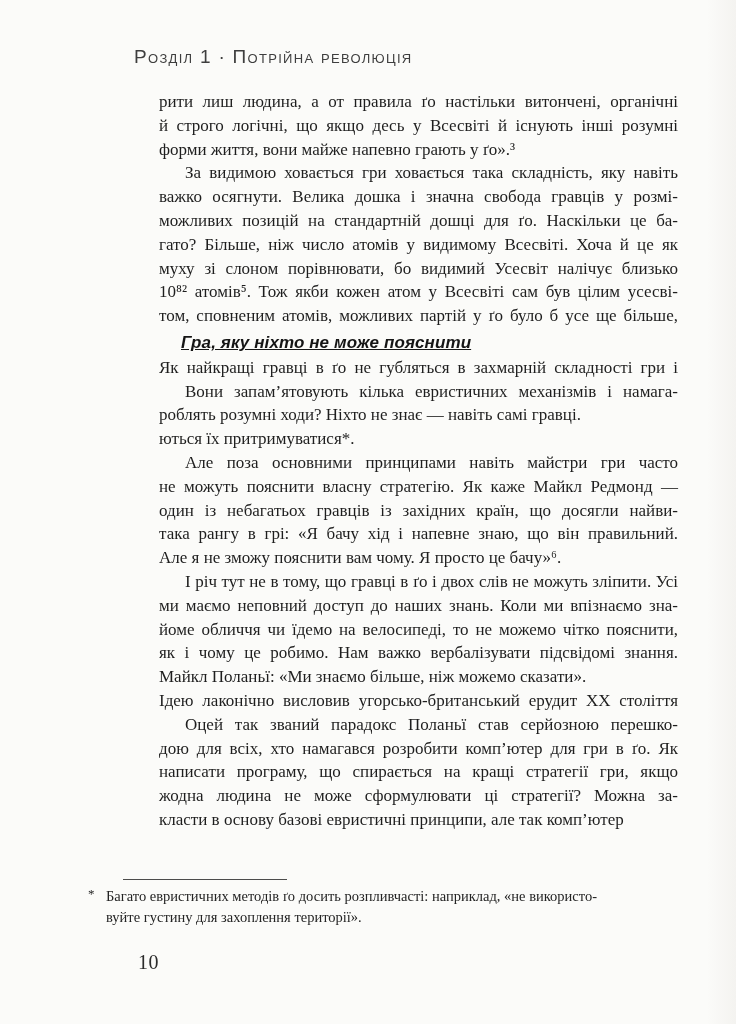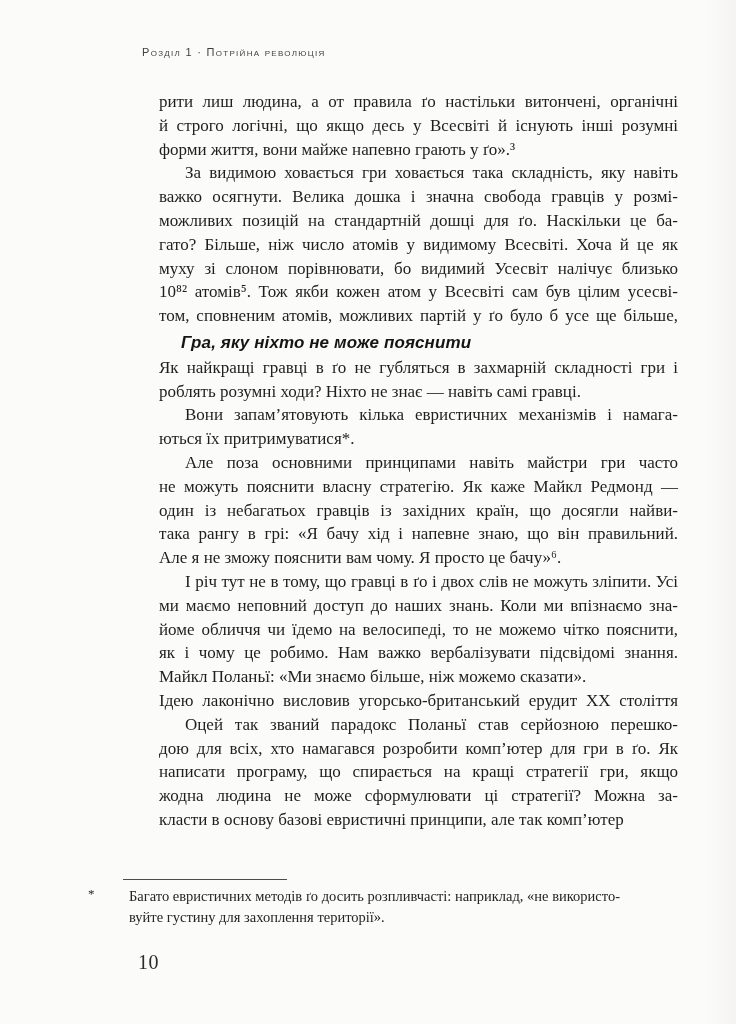--- a/index.html
+++ b/index.html
@@ -6,53 +6,54 @@
   .page {
     position:relative;
     width:736px; height:1024px;
     margin:0 auto;
     background:linear-gradient(90deg,#fbfbf9 0%,#fbfbf9 96%,#f4f3f0 100%);
     font-family:"Liberation Serif","DejaVu Serif",serif;
     color:#1e1e1e;
     overflow:hidden;
   }
   .running-header {
-    position:absolute; left:142px; top:46px;
+    position:absolute; left:134px; top:46px;
     font-family:"Liberation Sans","DejaVu Sans",sans-serif;
     font-variant:small-caps;
-    font-size:11px; letter-spacing:1.3px;
+    font-size:19px; letter-spacing:1.3px;
     color:#3e3e3e;
     white-space:nowrap;
   }
   .body-column {
     position:absolute; left:123px; top:90px; width:519px;
     font-size:17px; line-height:23.8px;margin-left:36px;
   }
   .line { text-align:justify; text-align-last:justify; }
   .line.last { text-align-last:left; }
   .line.indent { text-indent:26px; }
   .section-heading {
     font-family:"Liberation Sans","DejaVu Sans",sans-serif;
     font-weight:bold; font-style:italic;
     font-size:17px; line-height:24.4px;
     margin-top:3.4px;
     text-indent:22px;
     letter-spacing:0.1px;
     color:#151515;
+    text-decoration:underline;
   }
   .footnote-rule {
     position:absolute; left:123px; top:879px;
     width:164px; height:1px; background:#4c4c4c;
   }
   .footnote-marker {
     position:absolute; left:88px; top:886px;
     font-size:13px; color:#242424;
   }
   .footnote {
-    position:absolute; left:129px; top:886px; width:519px;
+    position:absolute; left:106px; top:886px; width:519px;
     font-size:14.5px; line-height:21px; color:#242424;
   }
   .fline { text-align:left; }
   .page-number {
     position:absolute; left:138px; top:951px;
     font-size:20px; letter-spacing:0.5px; color:#2b2b2b;
   }
 </style>
 </head>
 <body>
@@ -66,22 +67,22 @@
       <div class="line last">форми життя, вони майже напевно грають у ґо».³</div>
       <div class="line indent">За видимою ховається гри ховається така складність, яку навіть</div>
       <div class="line">важко осягнути. Велика дошка і значна свобода гравців у розмі-</div>
       <div class="line">можливих позицій на стандартній дошці для ґо. Наскільки це ба-</div>
       <div class="line">гато? Більше, ніж число атомів у видимому Всесвіті. Хоча й це як</div>
       <div class="line">муху зі слоном порівнювати, бо видимий Усесвіт налічує близько</div>
       <div class="line">10⁸² атомів⁵. Тож якби кожен атом у Всесвіті сам був цілим усесві-</div>
       <div class="line">том, сповненим атомів, можливих партій у ґо було б усе ще більше,</div>
       <div class="section-heading">Гра, яку ніхто не може пояснити</div>
       <div class="line">Як найкращі гравці в ґо не губляться в захмарній складності гри і</div>
+      <div class="line indent">Вони запам’ятовують кілька евристичних механізмів і намага-</div>
       <div class="line last">роблять розумні ходи? Ніхто не знає — навіть самі гравці.</div>
-      <div class="line indent">Вони запам’ятовують кілька евристичних механізмів і намага-</div>
       <div class="line last">ються їх притримуватися*.</div>
       <div class="line indent">Але поза основними принципами навіть майстри гри часто</div>
       <div class="line">не можуть пояснити власну стратегію. Як каже Майкл Редмонд —</div>
       <div class="line">один із небагатьох гравців із західних країн, що досягли найви-</div>
       <div class="line">така рангу в грі: «Я бачу хід і напевне знаю, що він правильний.</div>
       <div class="line last">Але я не зможу пояснити вам чому. Я просто це бачу»⁶.</div>
       <div class="line indent">І річ тут не в тому, що гравці в ґо і двох слів не можуть зліпити. Усі</div>
       <div class="line">ми маємо неповний доступ до наших знань. Коли ми впізнаємо зна-</div>
       <div class="line">йоме обличчя чи їдемо на велосипеді, то не можемо чітко пояснити,</div>
       <div class="line">як і чому це робимо. Нам важко вербалізувати підсвідомі знання.</div>

